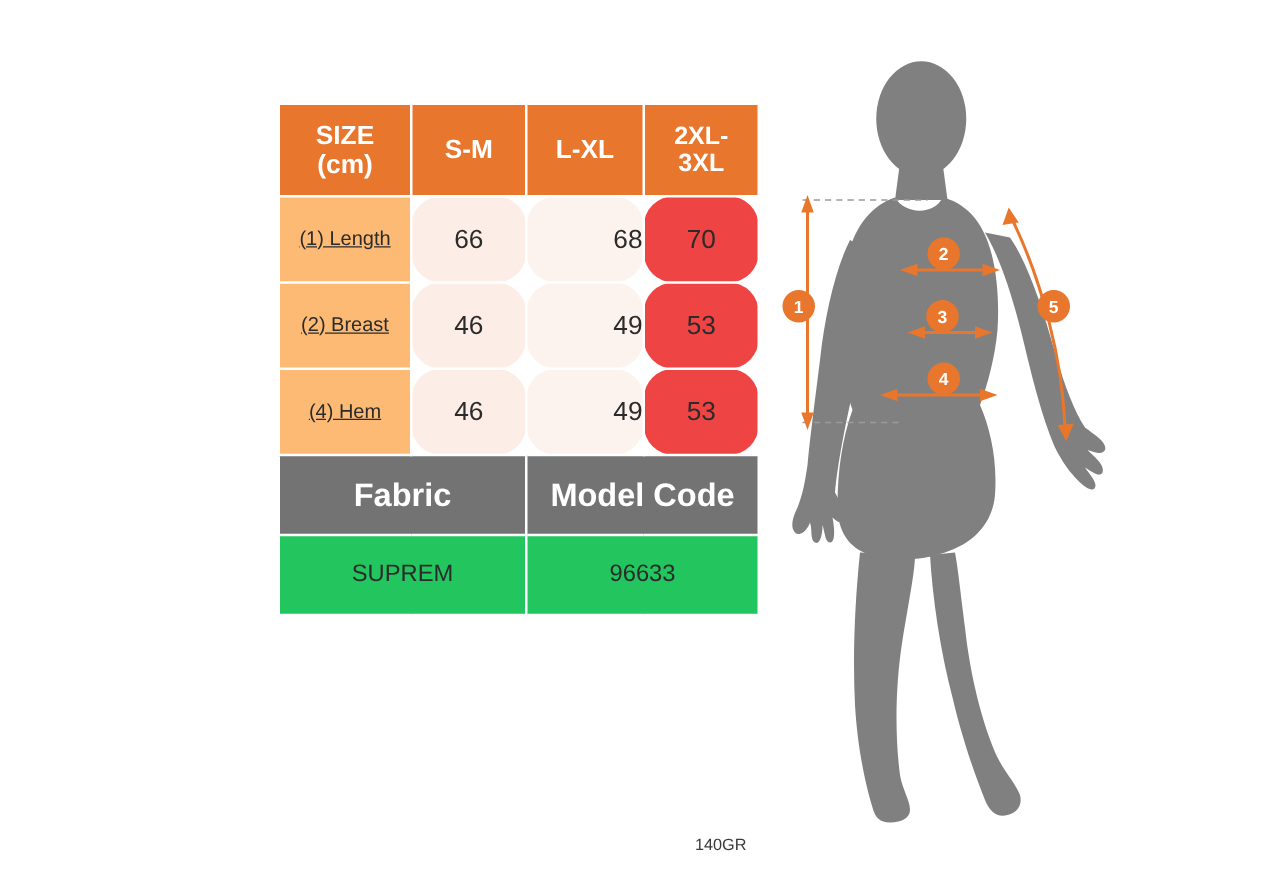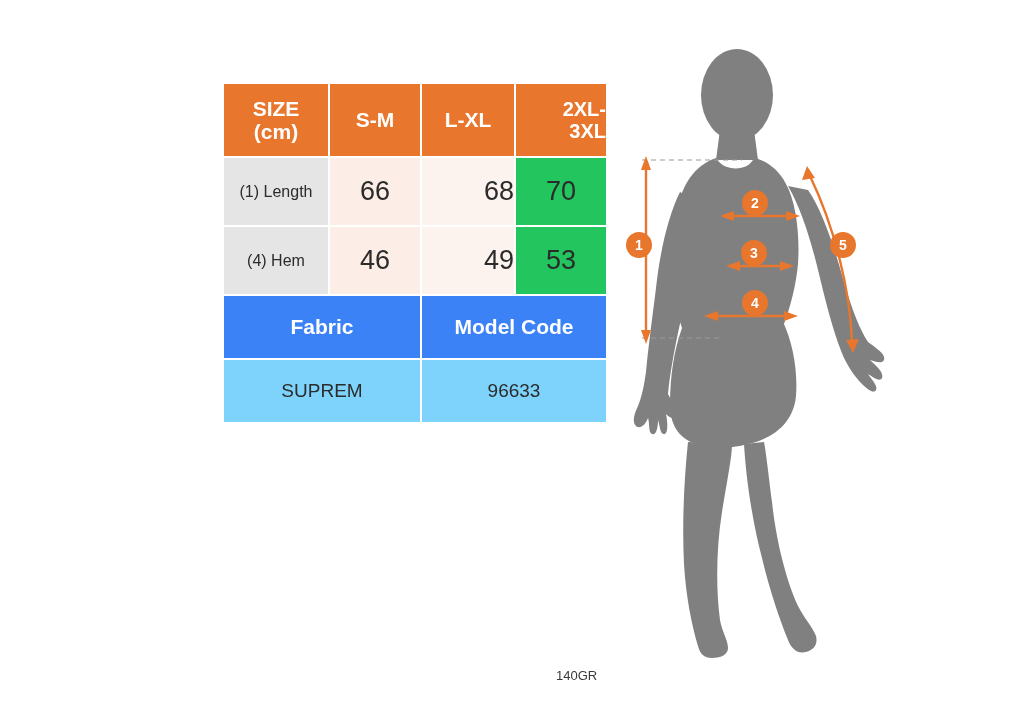--- a/index.html
+++ b/index.html
@@ -45,48 +45,50 @@
     color: #ffffff;
     font-weight: bold;
     font-size: 21px;
     height: 72px;
     line-height: 1.1;
   }
   .hdr.small {
     font-size: 20px;
   }
   .rowlabel {
-    background: #e5e5e5;
+    background: #fdba74;
     color: #2b2b2b;
     font-size: 16px;
     height: 67px;
     padding: 0 6px;
+    text-decoration: underline;
   }
   .cell {
     background: #FCEEE6;
     color: #2b2b2b;
-    font-size: 27px;
+    font-size: 21px;
     height: 67px;
+    border-radius: 24px;
   }
   .cell.alt {
     background: #FDF3EE;
     text-align: right;
   }
   .cell.alt2 {
-    background: #22c55e;
+    background: #ef4444;
   }
   .subhdr {
-    background: #3b82f6;
+    background: #737373;
     color: #ffffff;
     font-weight: bold;
-    font-size: 21px;
+    font-size: 26px;
     height: 62px;
   }
   .footcell {
-    background: #7dd3fc;
+    background: #22c55e;
     color: #2b2b2b;
     font-size: 19px;
     height: 62px;
   }
   .weight-note {
     position: absolute;
     left: 556px;
     top: 668px;
     font-size: 13px;
     color: #3a3a3a;
@@ -131,30 +133,36 @@
   <div class="size-table-wrap">
     <table class="size-table">
       <tbody>
         <tr>
           <td class="hdr" style="width:104px;">
             <div>SIZE</div>
             <div>(cm)</div>
           </td>
           <td class="hdr" style="width:90px;">S-M</td>
           <td class="hdr" style="width:92px;">L-XL</td>
-          <td class="hdr small" style="width:90px;text-align:right;">2XL-<br>3XL</td>
+          <td class="hdr small" style="width:90px;">2XL-<br>3XL</td>
         </tr>
 
         <tr>
           <td class="rowlabel">(1) Length</td>
           <td class="cell">66</td>
           <td class="cell alt">68</td>
           <td class="cell alt2">70</td>
         </tr>
 
+        <tr>
+          <td class="rowlabel">(2) Breast</td>
+          <td class="cell">46</td>
+          <td class="cell alt">49</td>
+          <td class="cell alt2">53</td>
+        </tr>
 
 
         <tr>
           <td class="rowlabel">(4) Hem</td>
           <td class="cell">46</td>
           <td class="cell alt">49</td>
           <td class="cell alt2">53</td>
         </tr>
 
 

